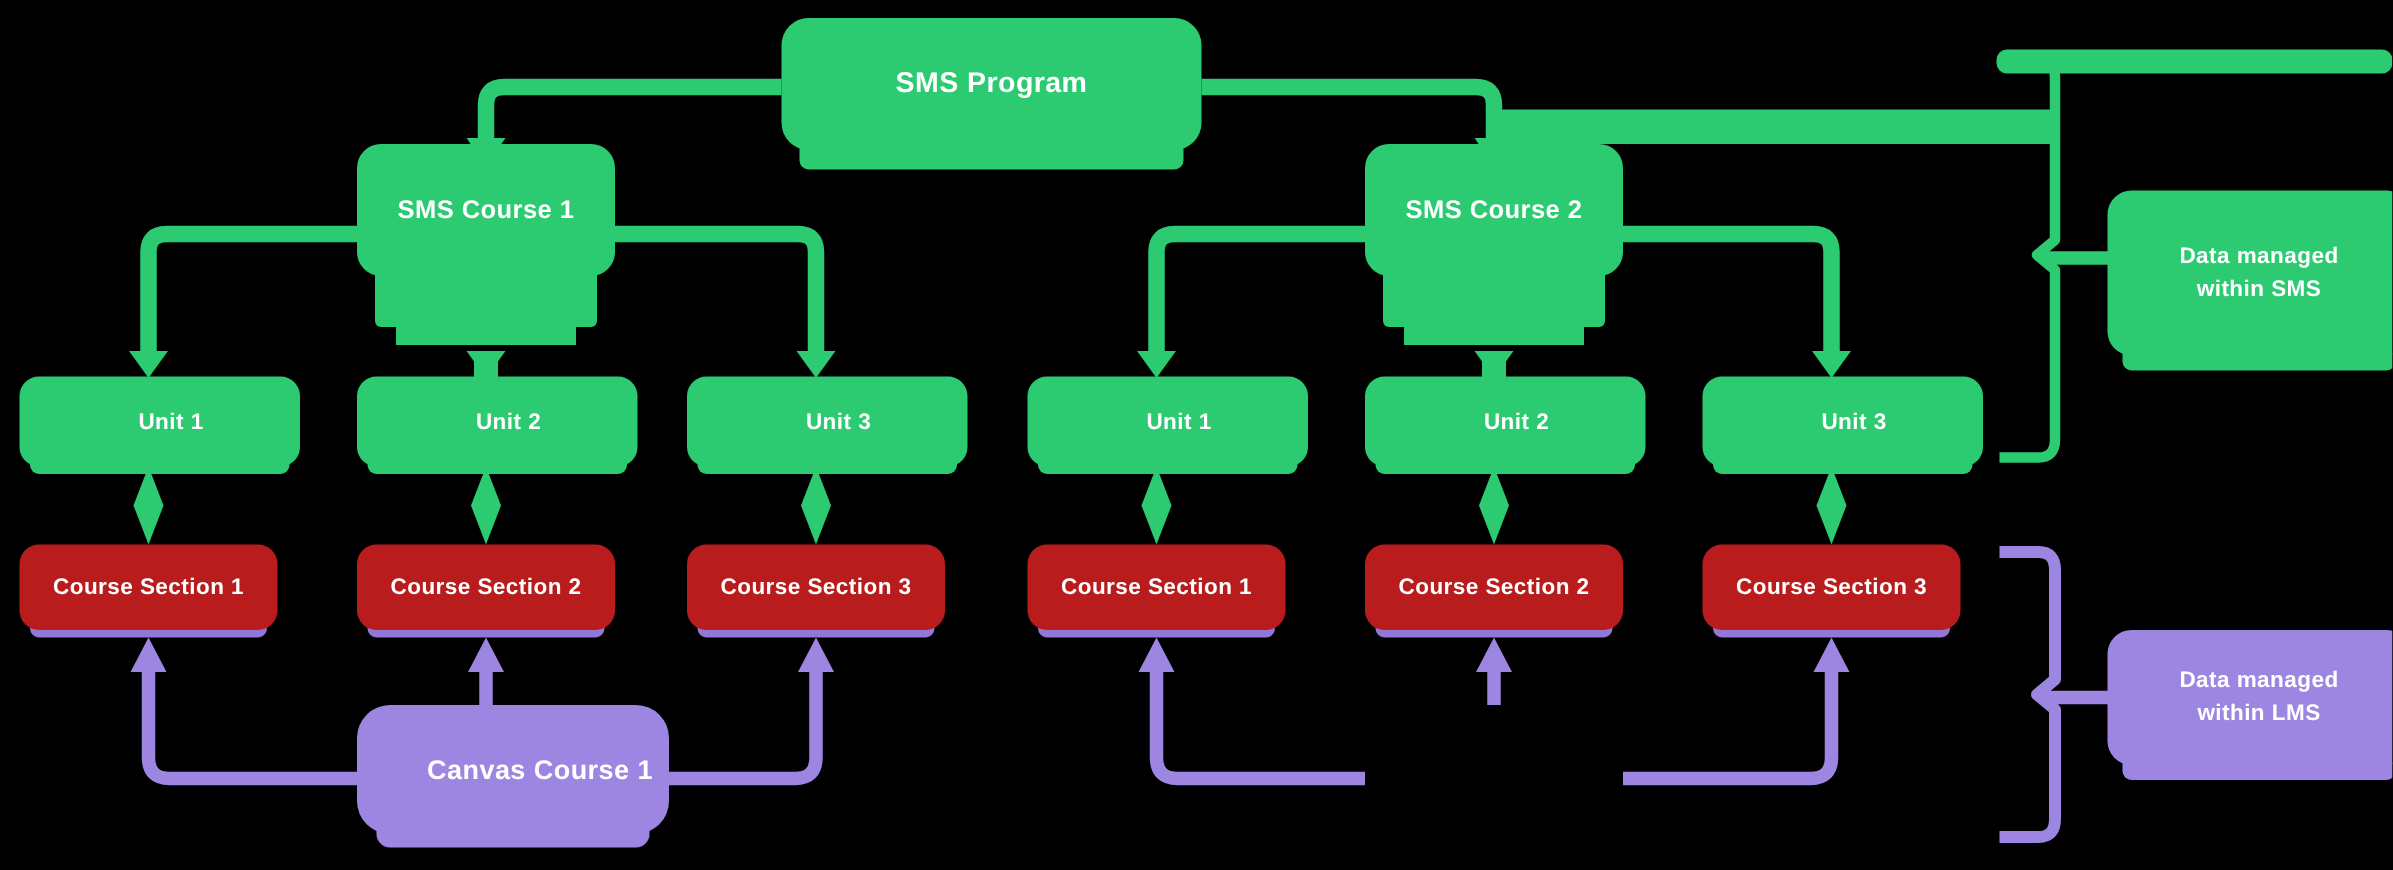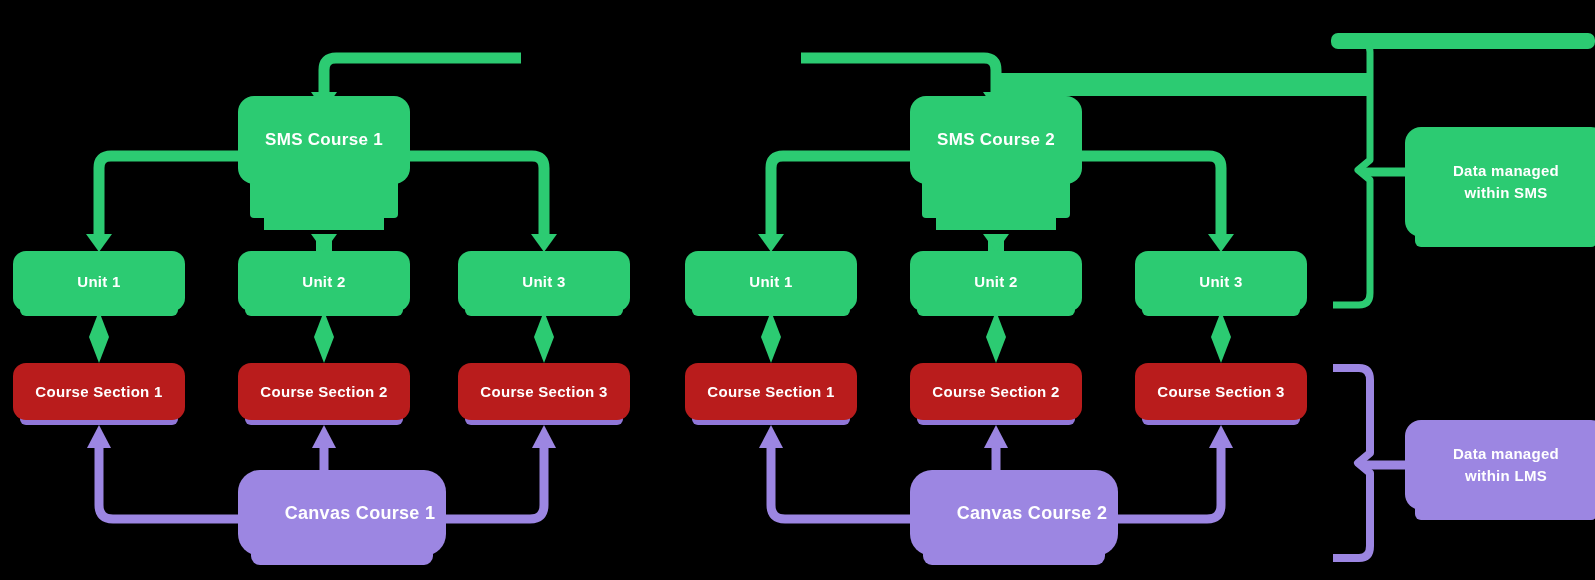--- a/index.html
+++ b/index.html
@@ -14,21 +14,21 @@
     color:#fff;font-weight:bold;letter-spacing:.3px;
   }
   .green{background:#2CCB72;}
   .sectionbox{background:#b91c1c;}
   .canvasbox{background:#9C86E2;}
   .legend-green{background:#2CCB72;}
   .legend-purple{background:#9C86E2;}
 
   .sh-program{box-shadow:0 25px 0 -12px #2CCB72;}
   .sh-course{box-shadow:0 46px 0 -12px #2CCB72, 0 72px 0 -26px #2CCB72;}
-  .sh-unit{box-shadow:0 12px 0 -7px #2CCB72;}
+  .sh-unit{box-shadow:0 12px 0 -7px #2CCB72;padding-left:15px;}
   .sh-section{box-shadow:0 12px 0 -7px #9077D8;}
   .sh-canvas{box-shadow:0 22px 0 -13px #9C86E2;}
   .sh-leg-g{box-shadow:0 20px 0 -10px #2CCB72;}
   .sh-leg-p{box-shadow:0 20px 0 -10px #9C86E2;}
 
   .program{left:521px;top:12px;width:280px;height:88px;border-radius:18px;font-size:19px;}
   .course{top:96px;width:172px;height:88px;border-radius:16px;font-size:17px;}
   .unit{top:251px;width:172px;height:60px;border-radius:13px;font-size:15px;}
   .section{top:363px;width:172px;height:57px;border-radius:13px;font-size:15px;}
   .canvas{top:470px;width:172px;height:86px;border-radius:22px;font-size:18px;padding-left:36px;}
@@ -103,38 +103,38 @@
         <polygon points="87,448 111,448 99,425"></polygon>
         <polygon points="312,448 336,448 324,425"></polygon>
         <polygon points="532,448 556,448 544,425"></polygon>
         <polygon points="759,448 783,448 771,425"></polygon>
         <polygon points="984,448 1008,448 996,425"></polygon>
         <polygon points="1209,448 1233,448 1221,425"></polygon>
       </g>
     </g>
   </svg>
 
+  <div class="node green program sh-program">SMS Program</div>
 
   <div class="node green course sh-course" style="left:238px;">SMS Course 1</div>
   <div class="node green unit sh-unit" style="left:13px;">Unit 1</div>
   <div class="node green unit sh-unit" style="left:238px;">Unit 2</div>
   <div class="node green unit sh-unit" style="left:458px;">Unit 3</div>
   <div class="node sectionbox section sh-section" style="left:13px;">Course Section 1</div>
   <div class="node sectionbox section sh-section" style="left:238px;">Course Section 2</div>
   <div class="node sectionbox section sh-section" style="left:458px;">Course Section 3</div>
   <div class="node canvasbox canvas sh-canvas" style="left:238px;">Canvas Course 1</div>
 
   <div class="node green course sh-course" style="left:910px;">SMS Course 2</div>
   <div class="node green unit sh-unit" style="left:685px;">Unit 1</div>
   <div class="node green unit sh-unit" style="left:910px;">Unit 2</div>
   <div class="node green unit sh-unit" style="left:1135px;">Unit 3</div>
   <div class="node sectionbox section sh-section" style="left:685px;">Course Section 1</div>
   <div class="node sectionbox section sh-section" style="left:910px;">Course Section 2</div>
   <div class="node sectionbox section sh-section" style="left:1135px;">Course Section 3</div>
-  <div class="node canvasbox canvas sh-canvas" style="left:910px;">Canvas Course 2</div>
 
   <div class="node legend legend-green sms sh-leg-g">
     <span>Data managed</span>
     <span>within SMS</span>
   </div>
   <div class="node legend legend-purple lms sh-leg-p">
     <span>Data managed</span>
     <span>within LMS</span>
   </div>
 

